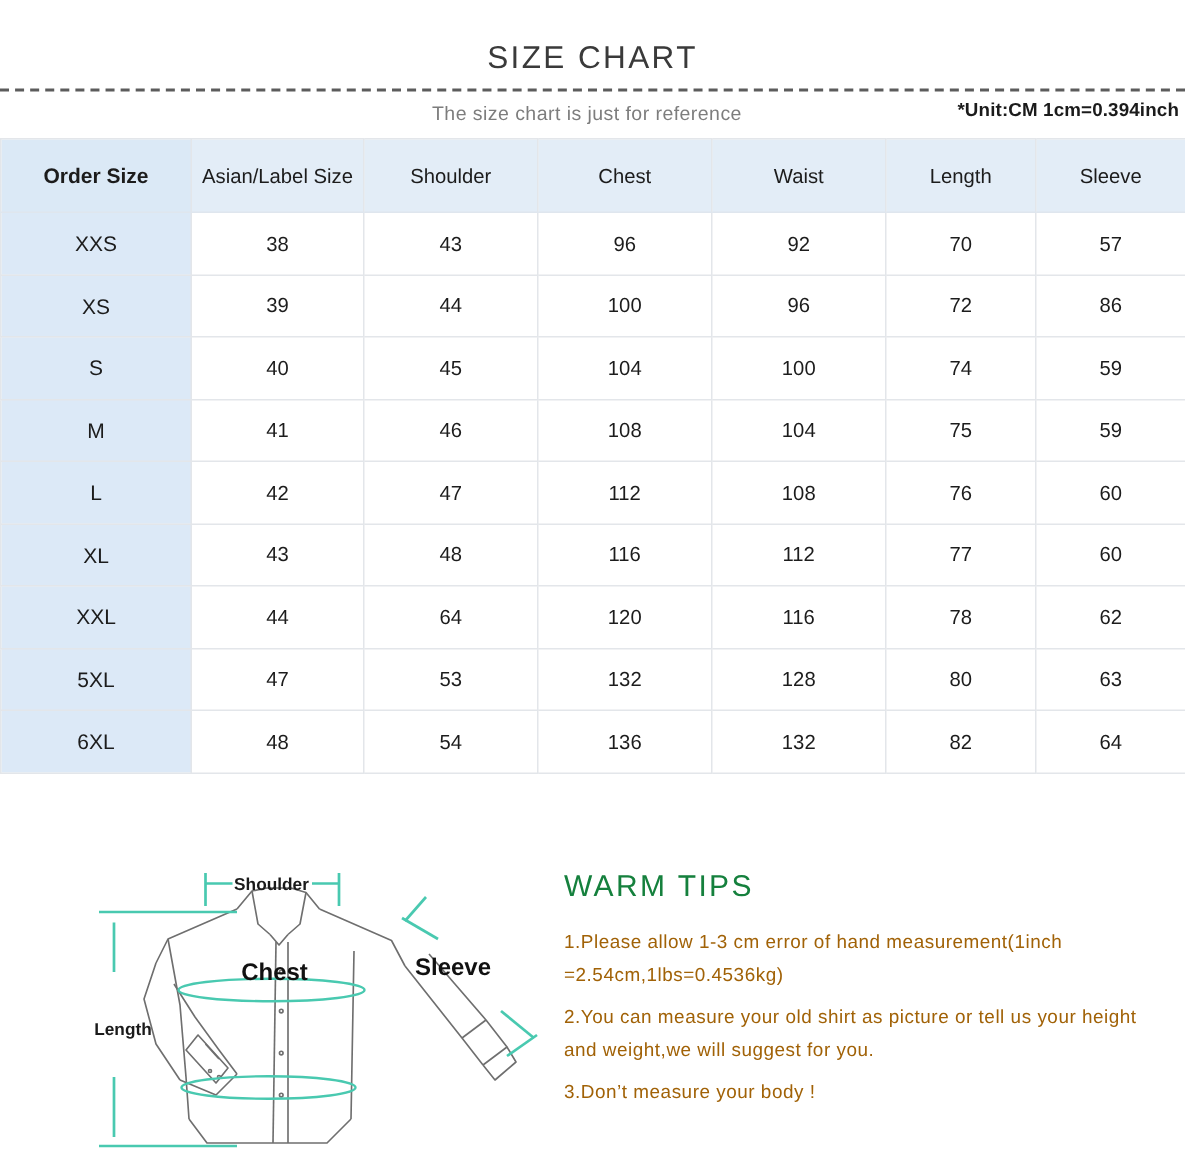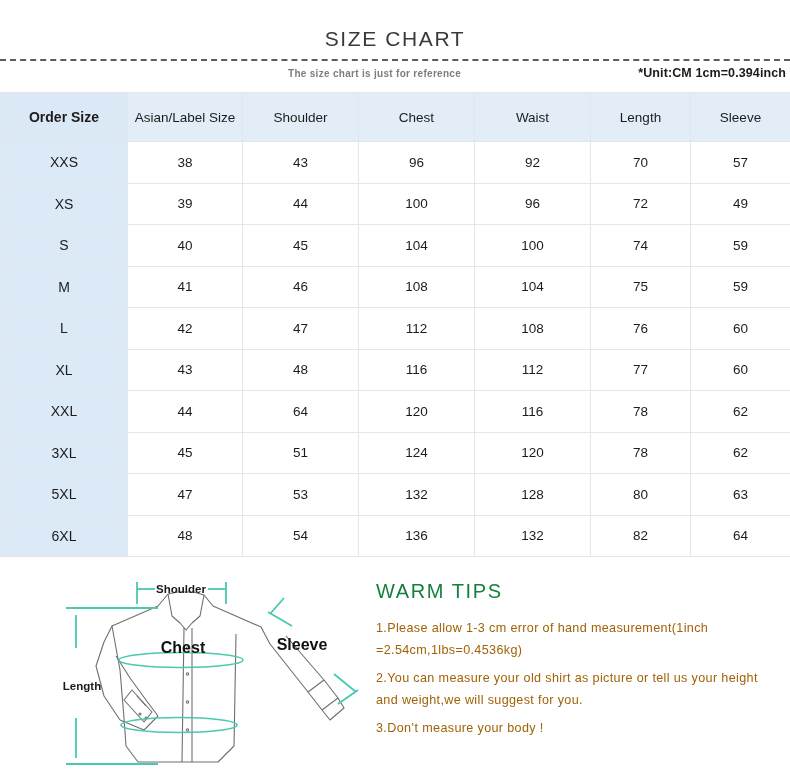--- a/index.html
+++ b/index.html
@@ -36,24 +36,23 @@
     top: 59px;
     left: 0;
     width: 790px;
     height: 0;
     border-top: 2px dashed #5c5c5c;
   }
   .subtitle {
     position: absolute;
     top: 68px;
     left: 288px;
-    font-size: 10px;
+    font-size: 13px;
     color: #7d7d7d;
     letter-spacing: 0.3px;
-    font-weight: bold;
   }
   .unit-note {
     position: absolute;
     top: 66px;
     right: 4px;
     font-size: 12.5px;
     color: #1b1b1b;
     font-weight: 600;
     letter-spacing: 0.1px;
   }
@@ -184,21 +183,21 @@
       <td>70</td>
       <td>57</td>
     </tr>
     <tr>
       <td class="order-cell">XS</td>
       <td>39</td>
       <td>44</td>
       <td>100</td>
       <td>96</td>
       <td>72</td>
-      <td>49</td>
+      <td>86</td>
     </tr>
     <tr>
       <td class="order-cell">S</td>
       <td>40</td>
       <td>45</td>
       <td>104</td>
       <td>100</td>
       <td>74</td>
       <td>59</td>
     </tr>
@@ -232,29 +231,20 @@
     <tr>
       <td class="order-cell">XXL</td>
       <td>44</td>
       <td>64</td>
       <td>120</td>
       <td>116</td>
       <td>78</td>
       <td>62</td>
     </tr>
     <tr>
-      <td class="order-cell">3XL</td>
-      <td>45</td>
-      <td>51</td>
-      <td>124</td>
-      <td>120</td>
-      <td>78</td>
-      <td>62</td>
-    </tr>
-    <tr>
       <td class="order-cell">5XL</td>
       <td>47</td>
       <td>53</td>
       <td>132</td>
       <td>128</td>
       <td>80</td>
       <td>63</td>
     </tr>
     <tr>
       <td class="order-cell">6XL</td>

